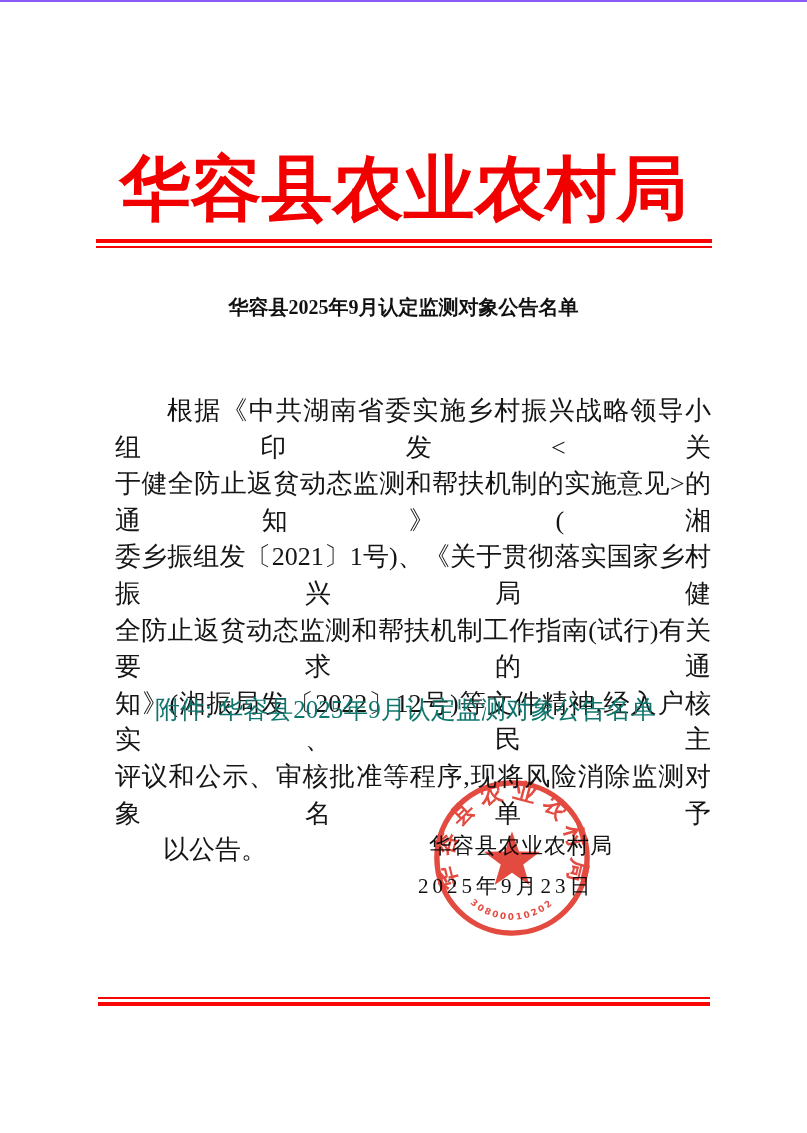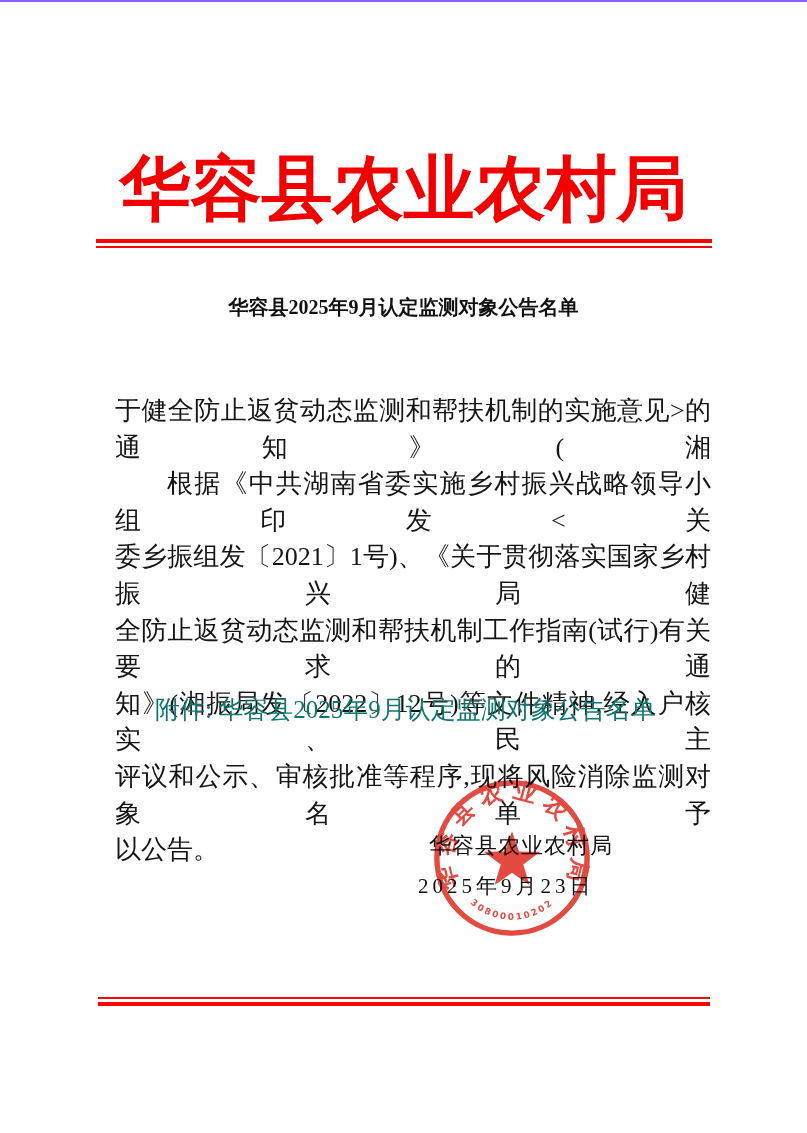--- a/index.html
+++ b/index.html
@@ -48,21 +48,21 @@
     font-size: 26px;
     color: #151515;
   }
   .body-line {
     line-height: 36.6px;
     text-align: justify;
     text-align-last: justify;
     text-justify: inter-character;
   }
   .body-line.indent { text-indent: 2em; }
-  .body-line.last { text-align: center; text-align-last: left; }
+  .body-line.last { text-align: center; text-align-last: left; margin-left: 48px; }
 
   .attachment-line {
     position: absolute;
     top: 691px; left: 115px; width: 596px;
     font-size: 25px;
     color: #0f766e;
     text-indent: 1.6em;
   }
 
   
@@ -107,22 +107,22 @@
   <div class="header-title">华容县农业农村局</div>
 
   <div class="header-rule">
     <div class="thick"></div>
     <div class="thin"></div>
   </div>
 
   <div class="doc-title">华容县2025年9月认定监测对象公告名单</div>
 
   <div class="body-text">
+    <div class="body-line indent">根据《中共湖南省委实施乡村振兴战略领导小组印发&lt;关</div>
     <div class="body-line">于健全防止返贫动态监测和帮扶机制的实施意见&gt;的通知》(湘</div>
-    <div class="body-line indent">根据《中共湖南省委实施乡村振兴战略领导小组印发&lt;关</div>
     <div class="body-line">委乡振组发〔2021〕1号)、《关于贯彻落实国家乡村振兴局健</div>
     <div class="body-line">全防止返贫动态监测和帮扶机制工作指南(试行)有关要求的通</div>
     <div class="body-line">知》(湘振局发〔2022〕12号)等文件精神,经入户核实、民主</div>
     <div class="body-line">评议和公示、审核批准等程序,现将风险消除监测对象名单予</div>
     <div class="body-line last">以公告。</div>
   </div>
 
   <div class="attachment-line">附件: 华容县2025年9月认定监测对象公告名单</div>
 
   <div class="signature-org">华容县农业农村局</div>

